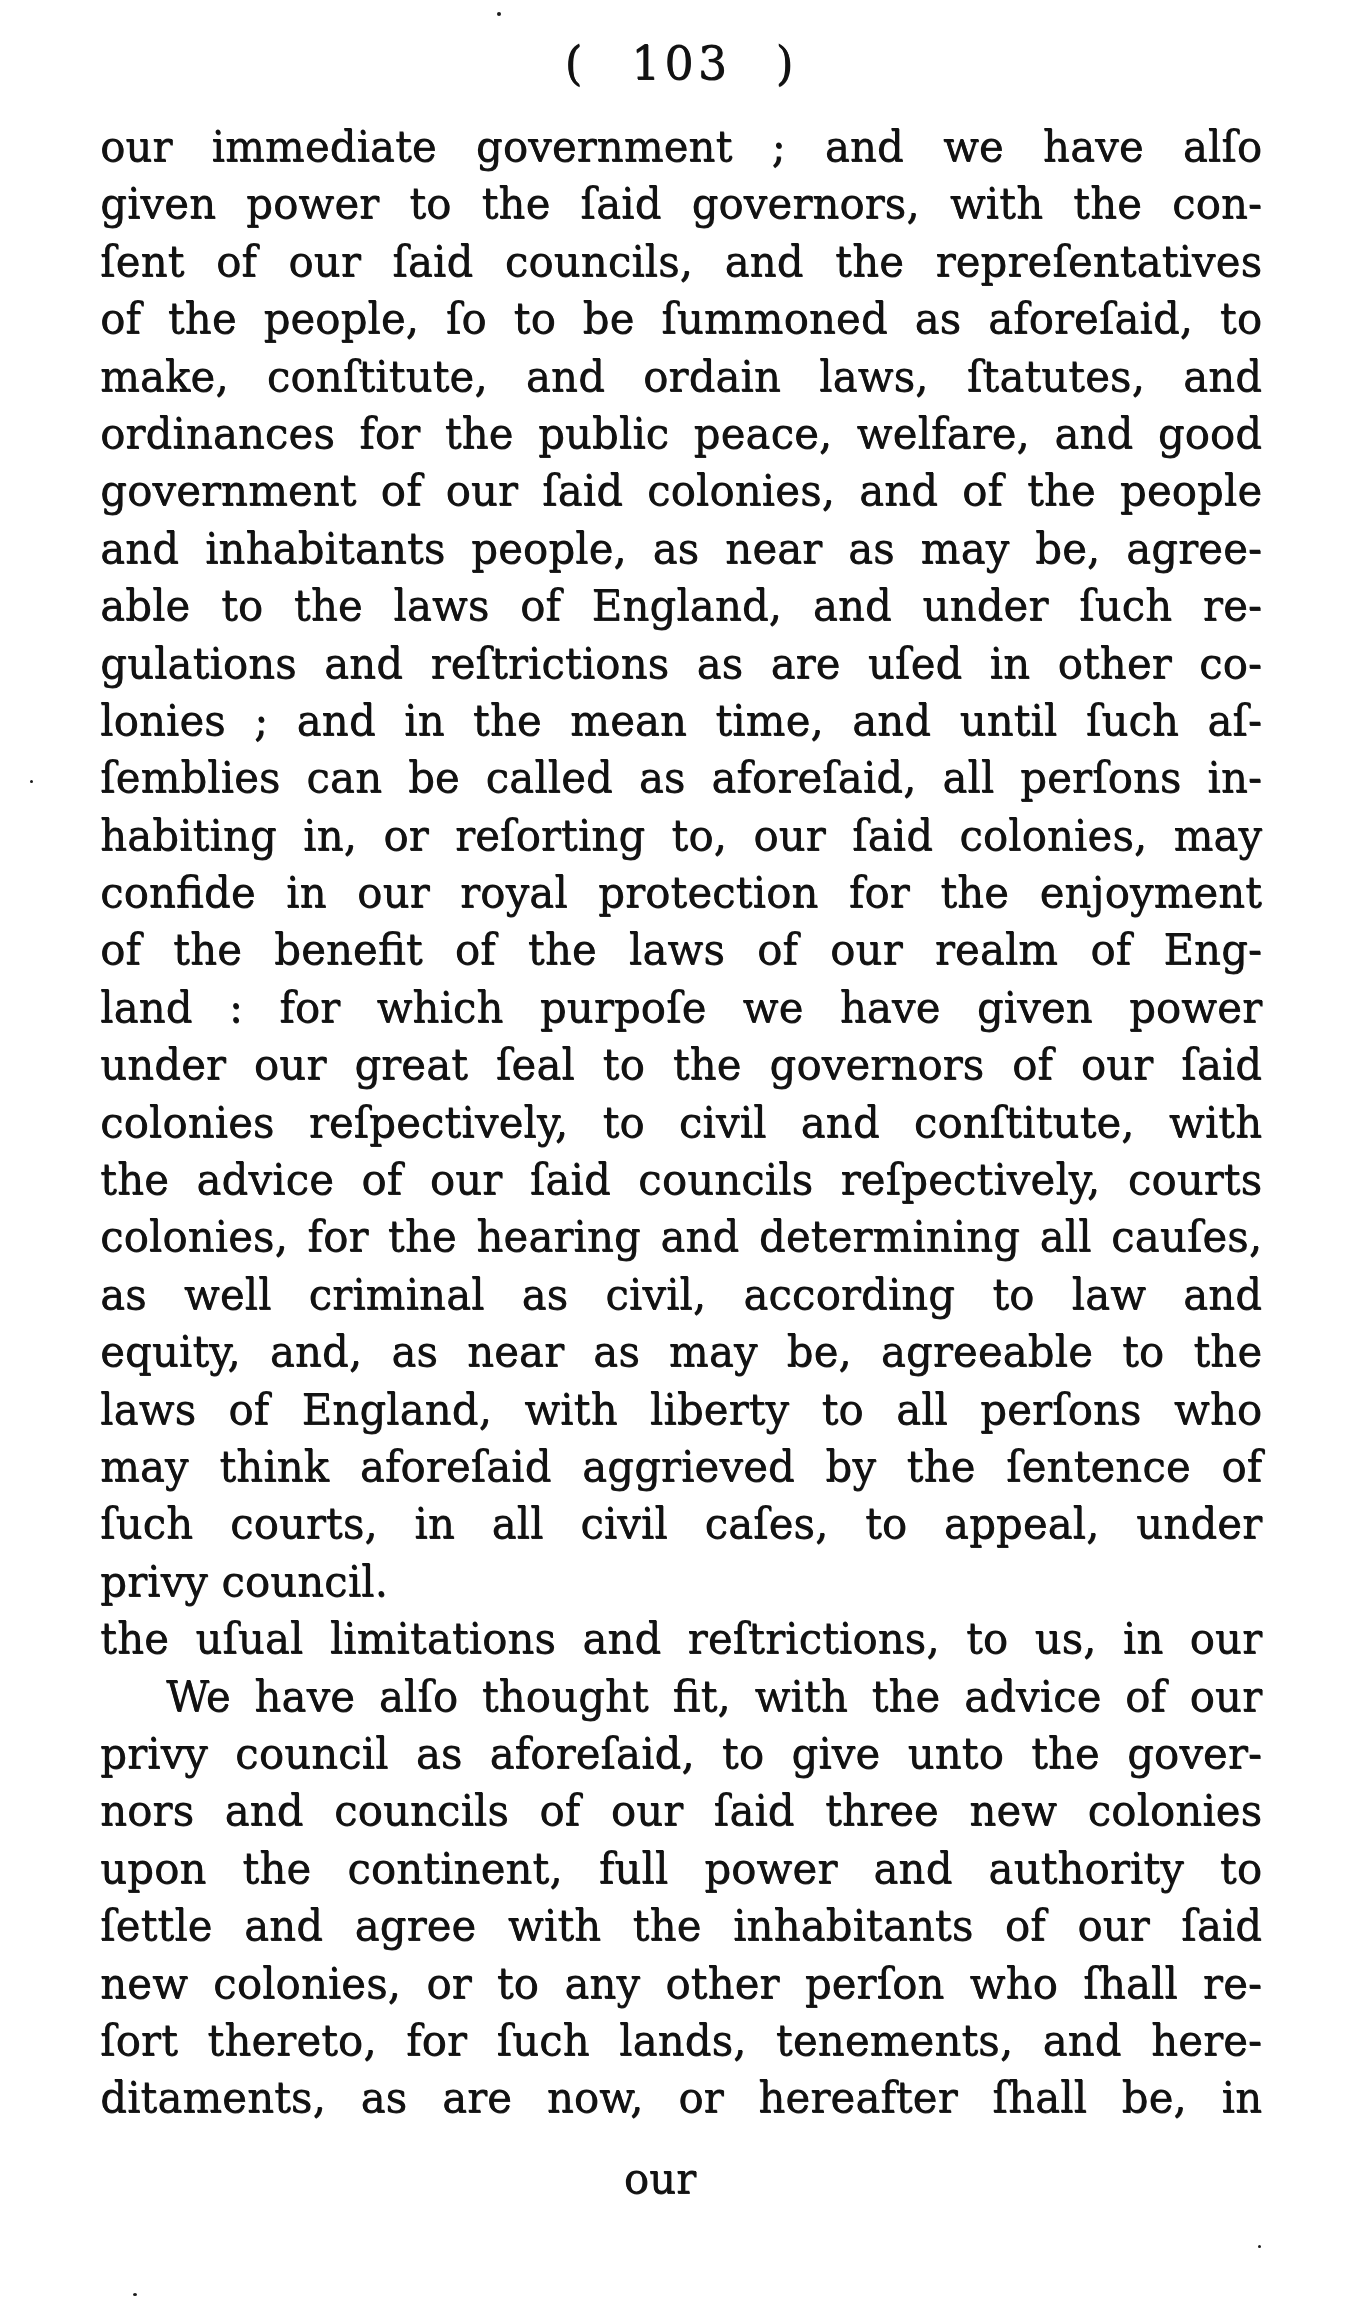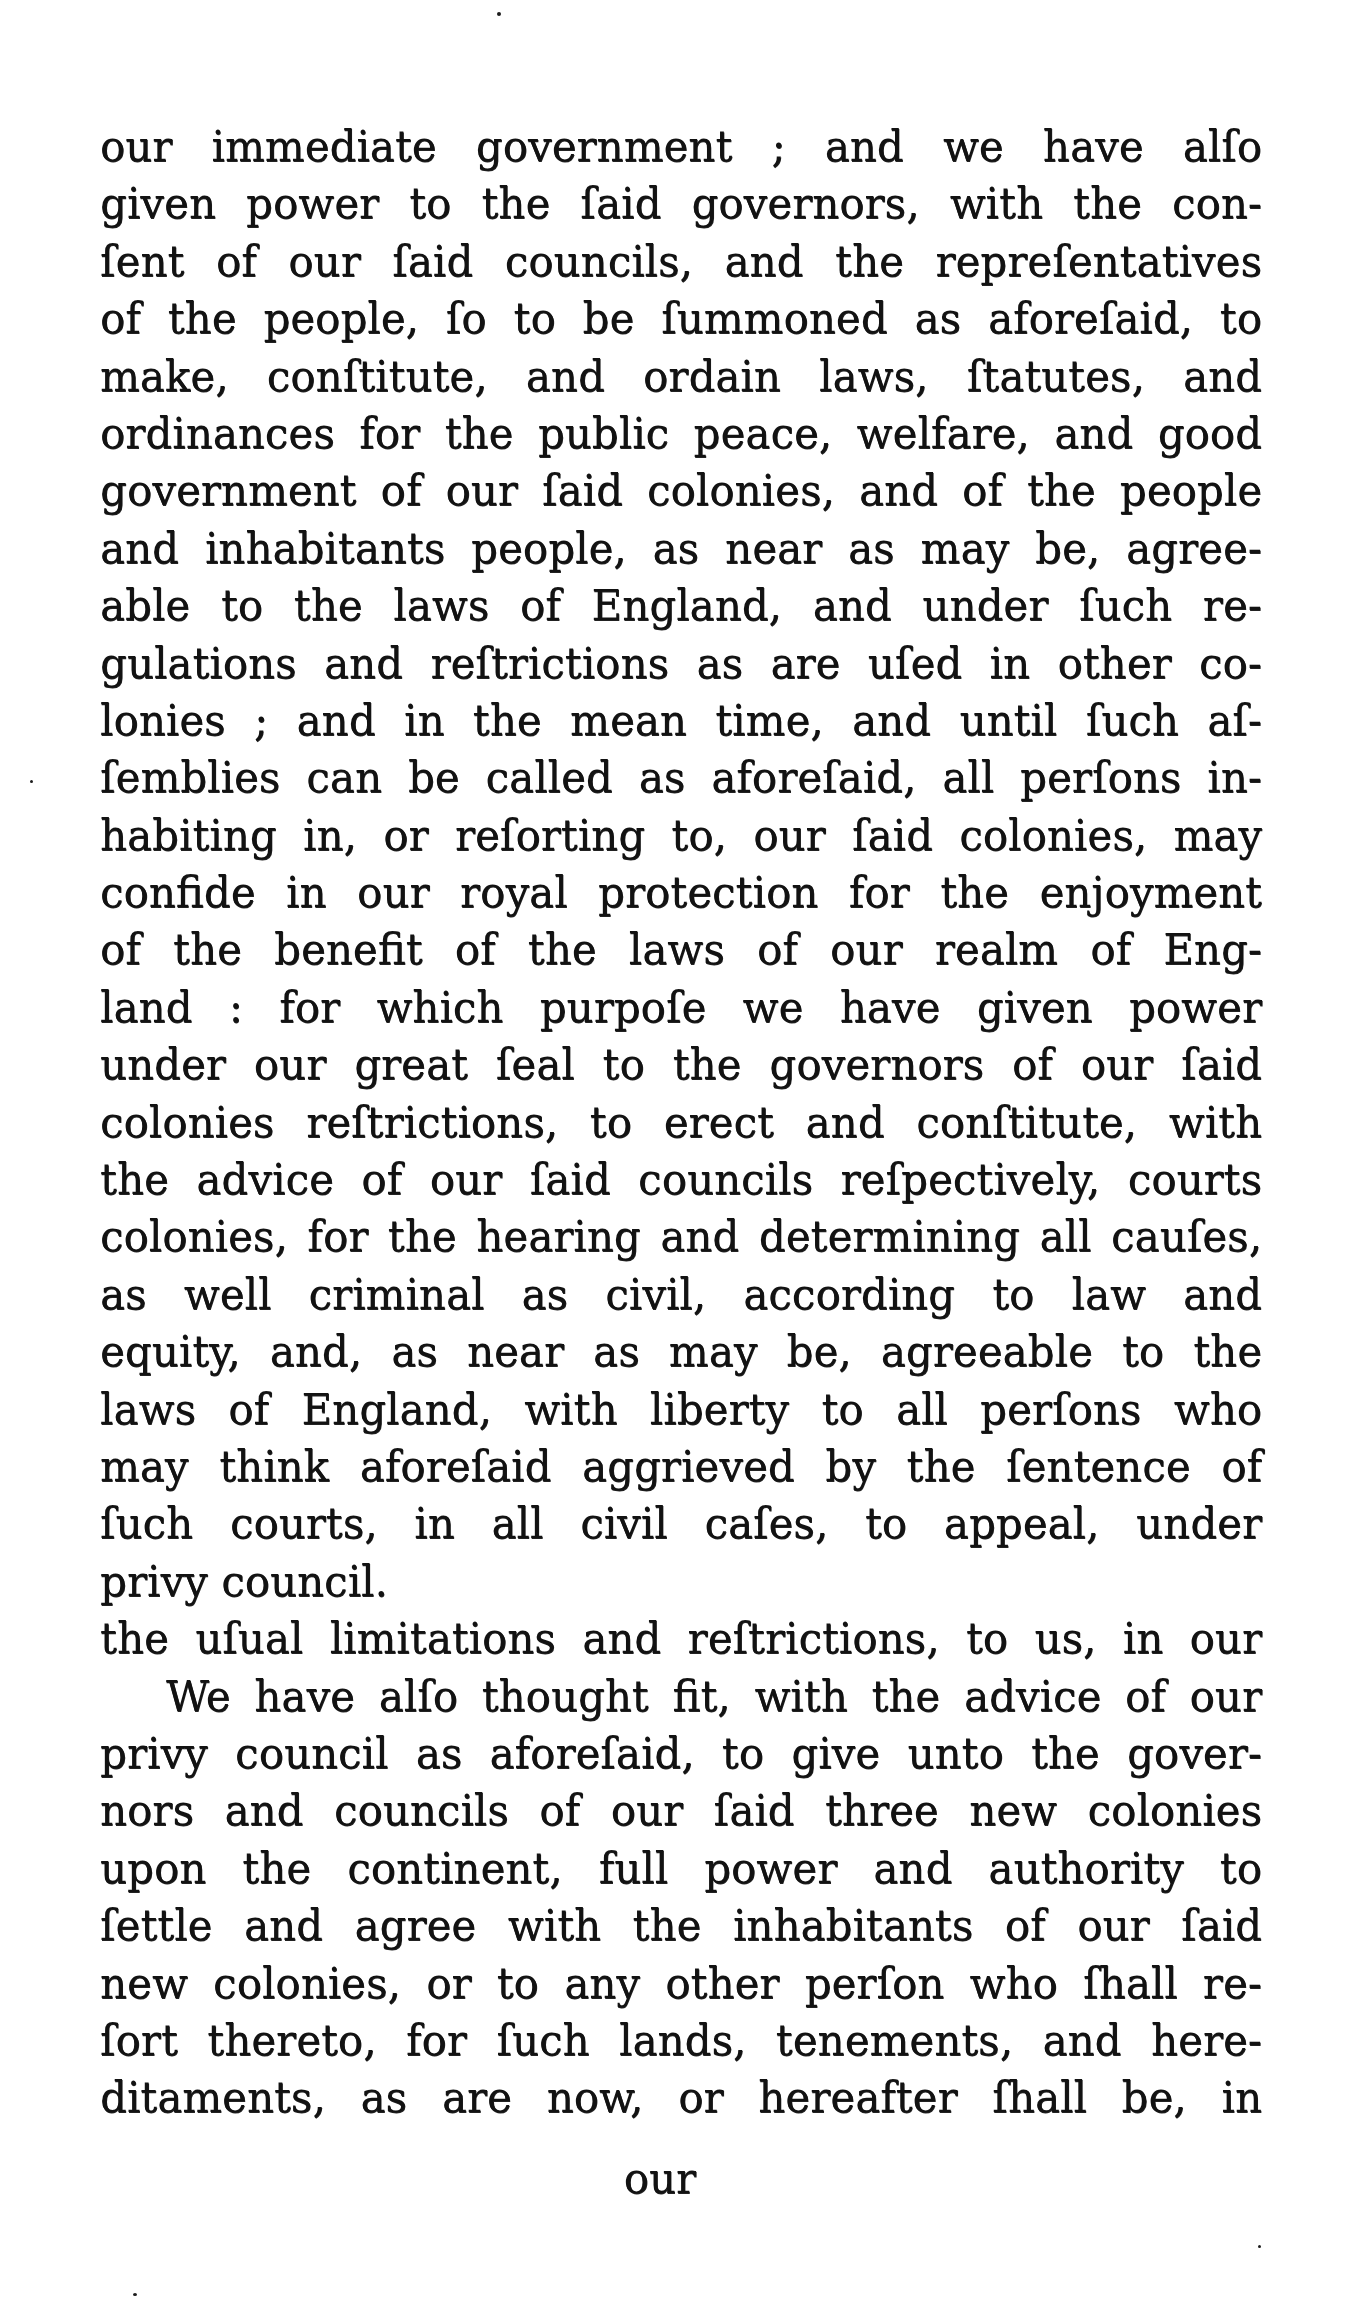--- a/index.html
+++ b/index.html
@@ -62,40 +62,41 @@
   .speck.s1 { width: 4px; height: 4px; top: 12px;   left: 497px; }
   .speck.s2 { width: 3px; height: 3px; top: 780px;  left: 30px;  }
   .speck.s3 { width: 4px; height: 3px; top: 2293px; left: 133px; }
   .speck.s5 { width: 3px; height: 3px; top: 2245px; left: 1258px;}
 </style>
 </head>
 <body>
 
 <div class="page">
 
+  <div class="page-number">( 103 )</div>
 
   <div class="text-block">
     <div class="line">our immediate government ; and we have alſo</div>
     <div class="line">given power to the ſaid governors, with the con-</div>
     <div class="line">ſent of our ſaid councils, and the repreſentatives</div>
     <div class="line">of the people, ſo to be ſummoned as aforeſaid, to</div>
     <div class="line">make, conſtitute, and ordain laws, ſtatutes, and</div>
     <div class="line">ordinances for the public peace, welfare, and good</div>
     <div class="line">government of our ſaid colonies, and of the people</div>
     <div class="line">and inhabitants people, as near as may be, agree-</div>
     <div class="line">able to the laws of England, and under ſuch re-</div>
     <div class="line">gulations and reſtrictions as are uſed in other co-</div>
     <div class="line">lonies ; and in the mean time, and until ſuch aſ-</div>
     <div class="line">ſemblies can be called as aforeſaid, all perſons in-</div>
     <div class="line">habiting in, or reſorting to, our ſaid colonies, may</div>
     <div class="line">confide in our royal protection for the enjoyment</div>
     <div class="line">of the benefit of the laws of our realm of Eng-</div>
     <div class="line">land : for which purpoſe we have given power</div>
     <div class="line">under our great ſeal to the governors of our ſaid</div>
-    <div class="line">colonies reſtrictions, to erect and conſtitute, with</div>
+    <div class="line">colonies reſpectively, to civil and conſtitute, with</div>
     <div class="line">the advice of our ſaid councils reſpectively, courts</div>
     <div class="line">colonies, for the hearing and determining all cauſes,</div>
     <div class="line">as well criminal as civil, according to law and</div>
     <div class="line">equity, and, as near as may be, agreeable to the</div>
     <div class="line">laws of England, with liberty to all perſons who</div>
     <div class="line">may think aforeſaid aggrieved by the ſentence of</div>
     <div class="line">ſuch courts, in all civil caſes, to appeal, under</div>
     <div class="line para-end">privy council.</div>
     <div class="line">the uſual limitations and reſtrictions, to us, in our</div>
     <div class="line para-indent">We have alſo thought fit, with the advice of our</div>

